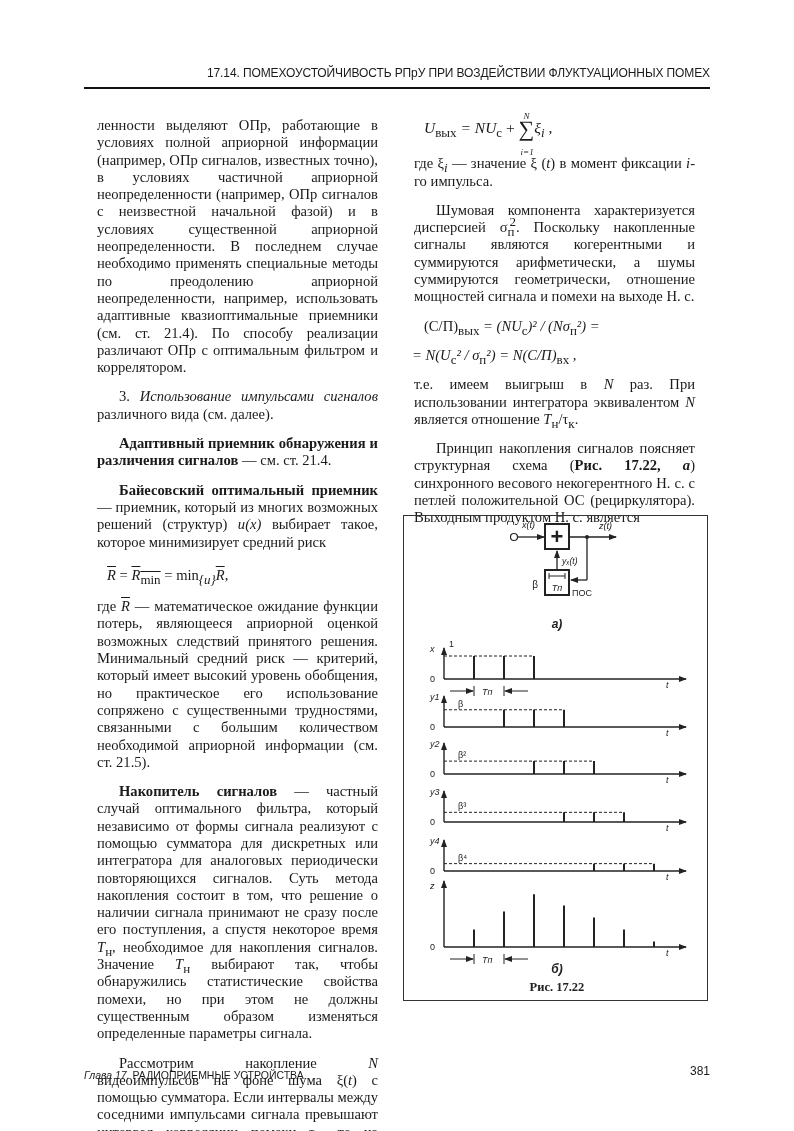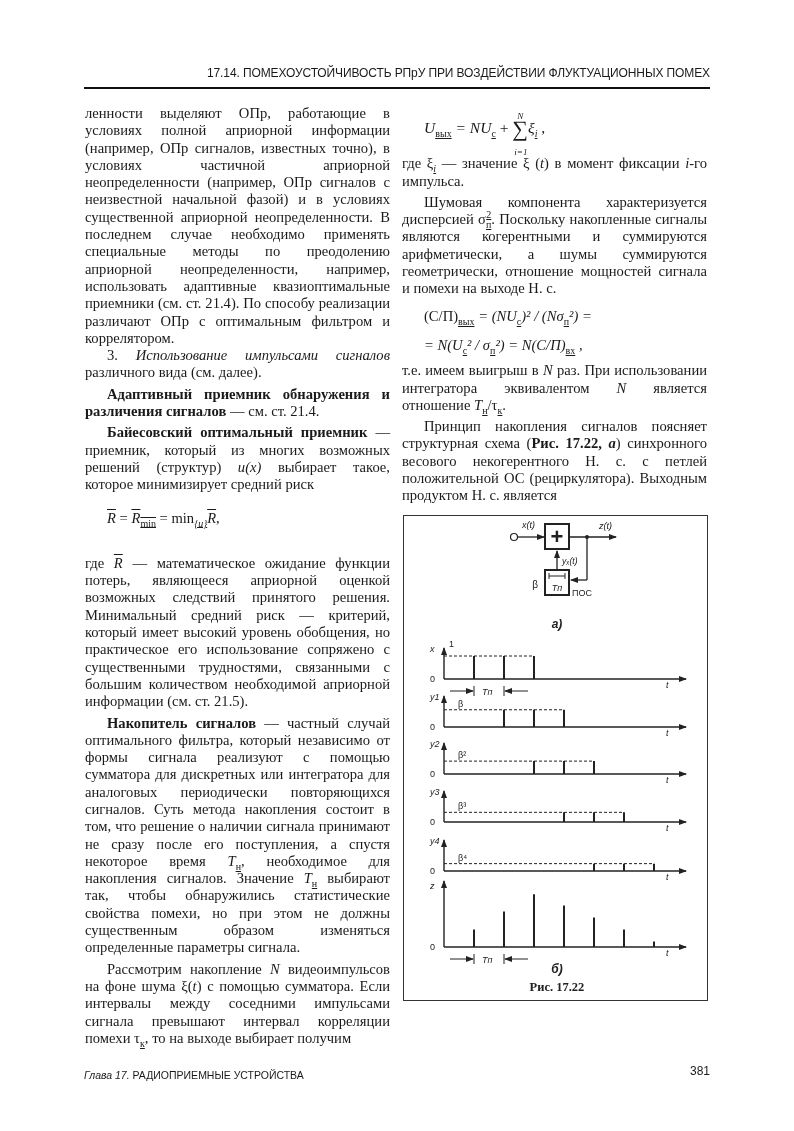--- a/index.html
+++ b/index.html
@@ -5,59 +5,59 @@
   html,body{margin:0;padding:0;background:#fff;}
   body{width:794px;height:1131px;position:relative;overflow:hidden;color:#1a1a1a;}
   .serif{font-family:"Liberation Serif","DejaVu Serif",serif;}
   .sans{font-family:"Liberation Sans","DejaVu Sans",sans-serif;}
   #header{position:absolute;left:84px;top:64px;width:626px;height:24px;}
   #header .title{position:absolute;right:0;top:2px;font-size:12px;letter-spacing:-0.1px;white-space:nowrap;}
   #header .rule{position:absolute;left:0;right:0;top:23px;height:2px;background:#111;}
   .col{position:absolute;font-size:14.6px;line-height:17.3px;text-align:justify;}
   #col-left{left:85px;top:105px;width:305px;}
   #col-right{left:402px;top:105px;width:305px;}
-  .col p{margin:0;}
+  .col p{margin:12px;}
   .ind{text-indent:22px;}
   .mt{margin-top:4px !important;}
   .formula{text-align:left;font-style:italic;}
   .ovl{text-decoration:overline;}
-  sub,sup{font-size:10px;line-height:0;text-decoration:underline;}
+  sub,sup{font-size:13px;line-height:0;}
   #figure{position:absolute;left:403px;top:515px;width:305px;height:486px;border:1.5px solid #333;box-sizing:border-box;}
   #figure svg{position:absolute;left:0;top:0;}
   #footer{position:absolute;left:84px;top:1030px;width:626px;height:20px;margin-top:34px;}
   #footer .chap{position:absolute;left:0;top:5px;font-size:10.5px;}
   #footer .pg{position:absolute;right:0;top:0;font-size:12px;}
 </style>
 </head>
 <body>
 
 <div id="header">
   <div class="title sans">17.14. ПОМЕХОУСТОЙЧИВОСТЬ РПрУ ПРИ ВОЗДЕЙСТВИИ ФЛУКТУАЦИОННЫХ ПОМЕХ</div>
   <div class="rule"></div>
 </div>
 
 <div id="col-left" class="col serif">
   <p>ленности выделяют ОПр, работающие в условиях полной априорной информации (например, ОПр сигналов, известных точно), в условиях частичной априорной неопределенности (например, ОПр сигналов с неизвестной начальной фазой) и в условиях существенной априорной неопределенности. В последнем случае необходимо применять специальные методы по преодолению априорной неопределенности, например, использовать адаптивные квазиоптимальные приемники (см. ст. 21.4). По способу реализации различают ОПр с оптимальным фильтром и коррелятором.</p>
   <p class="ind"><span>3.</span> <i>Использование импульсами сигналов</i> <span>различного вида (см. далее).</span></p>
   <p class="ind mt"><b>Адаптивный приемник обнаружения и различения сигналов</b> <span>— см. ст. 21.4.</span></p>
   <p class="ind mt"><b>Байесовский оптимальный приемник</b> <span>— приемник, который из многих возможных решений (структур)</span> <i>u(x)</i> <span>выбирает такое, которое минимизирует средний риск</span></p>
-  <p class="formula" style="margin:16px 0 28px 22px;"><span class="ovl">R</span><span style="font-style:normal"> = </span><span class="ovl"><span>R</span><sub style="font-style:normal">min</sub></span><span style="font-style:normal"> = min</span><sub>{u}</sub><span class="ovl">R</span><span style="font-style:normal">,</span></p>
+  <p class="formula" style="margin:16px 0 14px 22px;"><span class="ovl">R</span><span style="font-style:normal"> = </span><span class="ovl"><span>R</span><sub style="font-style:normal">min</sub></span><span style="font-style:normal"> = min</span><sub>{u}</sub><span class="ovl">R</span><span style="font-style:normal">,</span></p>
   <p><span>где</span> <i class="ovl">R</i> <span>— математическое ожидание функции потерь, являющееся априорной оценкой возможных следствий принятого решения. Минимальный средний риск — критерий, который имеет высокий уровень обобщения, но практическое его использование сопряжено с существенными трудностями, связанными с большим количеством необходимой априорной информации (см. ст. 21.5).</span></p>
   <p class="ind mt"><b>Накопитель сигналов</b> <span>— частный случай оптимального фильтра, который независимо от формы сигнала реализуют с помощью сумматора для дискретных или интегратора для аналоговых периодически повторяющихся сигналов. Суть метода накопления состоит в том, что решение о наличии сигнала принимают не сразу после его поступления, а спустя некоторое время</span> <i>T</i><sub>н</sub><span>, необходимое для накопления сигналов. Значение</span> <i>T</i><sub>н</sub> <span>выбирают так, чтобы обнаружились статистические свойства помехи, но при этом не должны существенным образом изменяться определенные параметры сигнала.</span></p>
   <p class="ind mt"><span>Рассмотрим накопление</span> <i>N</i> <span>видеоимпульсов на фоне шума ξ(</span><i>t</i><span>) с помощью сумматора. Если интервалы между соседними импульсами сигнала превышают интервал корреляции помехи τ</span><sub>к</sub><span>, то на выходе выбирает получим</span></p>
 </div>
 
 <div id="col-right" class="col serif">
   <p class="formula" style="margin:14px 0 18px 22px;font-size:15.5px;">
     <span>U</span><sub style="font-style:normal">вых</sub><span> = NU</span><sub style="font-style:normal">с</sub><span style="font-style:normal"> + </span><span style="display:inline-block;position:relative;font-style:normal;font-size:22px;vertical-align:-3px;"><span>∑</span><span style="position:absolute;left:5px;top:-12px;font-size:9px;font-style:italic;">N</span><span style="position:absolute;left:2px;top:24px;font-size:9px;font-style:italic;">i=1</span></span><span>ξ</span><sub>i</sub><span style="font-style:normal"> ,</span>
   </p>
   <p><span>где ξ</span><sub><i>i</i></sub> <span>— значение ξ (</span><i>t</i><span>) в момент фиксации</span> <i>i</i><span>-го импульса.</span></p>
   <p class="ind mt"><span>Шумовая компонента характеризуется дисперсией σ</span><sub>п</sub><sup style="margin-left:-5px">2</sup><span>. Поскольку накопленные сигналы являются когерентными и суммируются арифметически, а шумы суммируются геометрически, отношение мощностей сигнала и помехи на выходе Н. с.</span></p>
   <p class="formula" style="margin:10px 0 12px 22px;"><span style="font-style:normal">(С/П)</span><sub style="font-style:normal">вых</sub><span> = (NU</span><sub style="font-style:normal">с</sub><span>)² / (Nσ</span><sub style="font-style:normal">п</sub><span>²) =</span></p>
-  <p class="formula" style="margin:3px 0 8px 22px;"><span>= N(U</span><sub style="font-style:normal">с</sub><span>² / σ</span><sub style="font-style:normal">п</sub><span>²) = N(С/П)</span><sub style="font-style:normal">вх</sub><span> ,</span></p>
+  <p class="formula" style="margin:3px 0 8px 10px;"><span>= N(U</span><sub style="font-style:normal">с</sub><span>² / σ</span><sub style="font-style:normal">п</sub><span>²) = N(С/П)</span><sub style="font-style:normal">вх</sub><span> ,</span></p>
   <p><span>т.е. имеем выигрыш в</span> <i>N</i> <span>раз. При использовании интегратора эквивалентом</span> <i>N</i> <span>является отношение</span> <i>T</i><sub>н</sub><span>/τ</span><sub>к</sub><span>.</span></p>
   <p class="ind mt"><span>Принцип накопления сигналов поясняет структурная схема (</span><b>Рис. 17.22,</b> <b><i>а</i></b><span>) синхронного весового некогерентного Н. с. с петлей положительной ОС (рециркулятора). Выходным продуктом Н. с. является</span></p>
 </div>
 
 <div id="figure">
   <svg id="fig-svg" width="305" height="486" viewBox="0 0 305 486">
     <defs>
       <marker id="arr" markerWidth="8" markerHeight="6" refX="7" refY="3" orient="auto" markerUnits="userSpaceOnUse">
         <path d="M0,0 L8,3 L0,6 z" fill="#222"></path>
       </marker>

